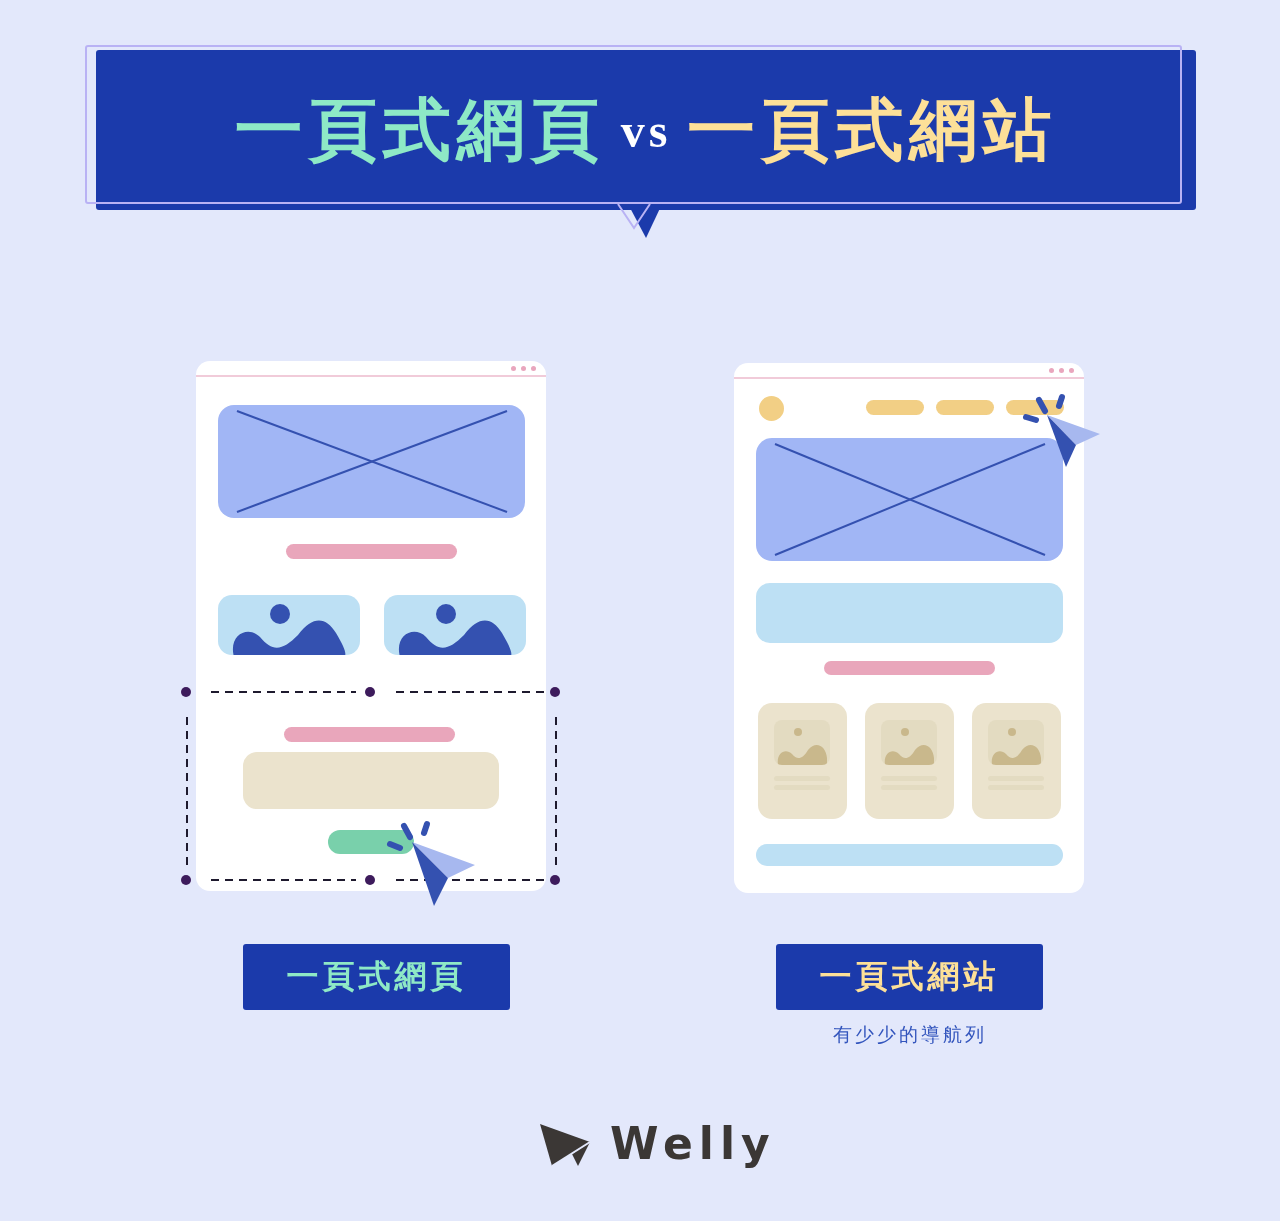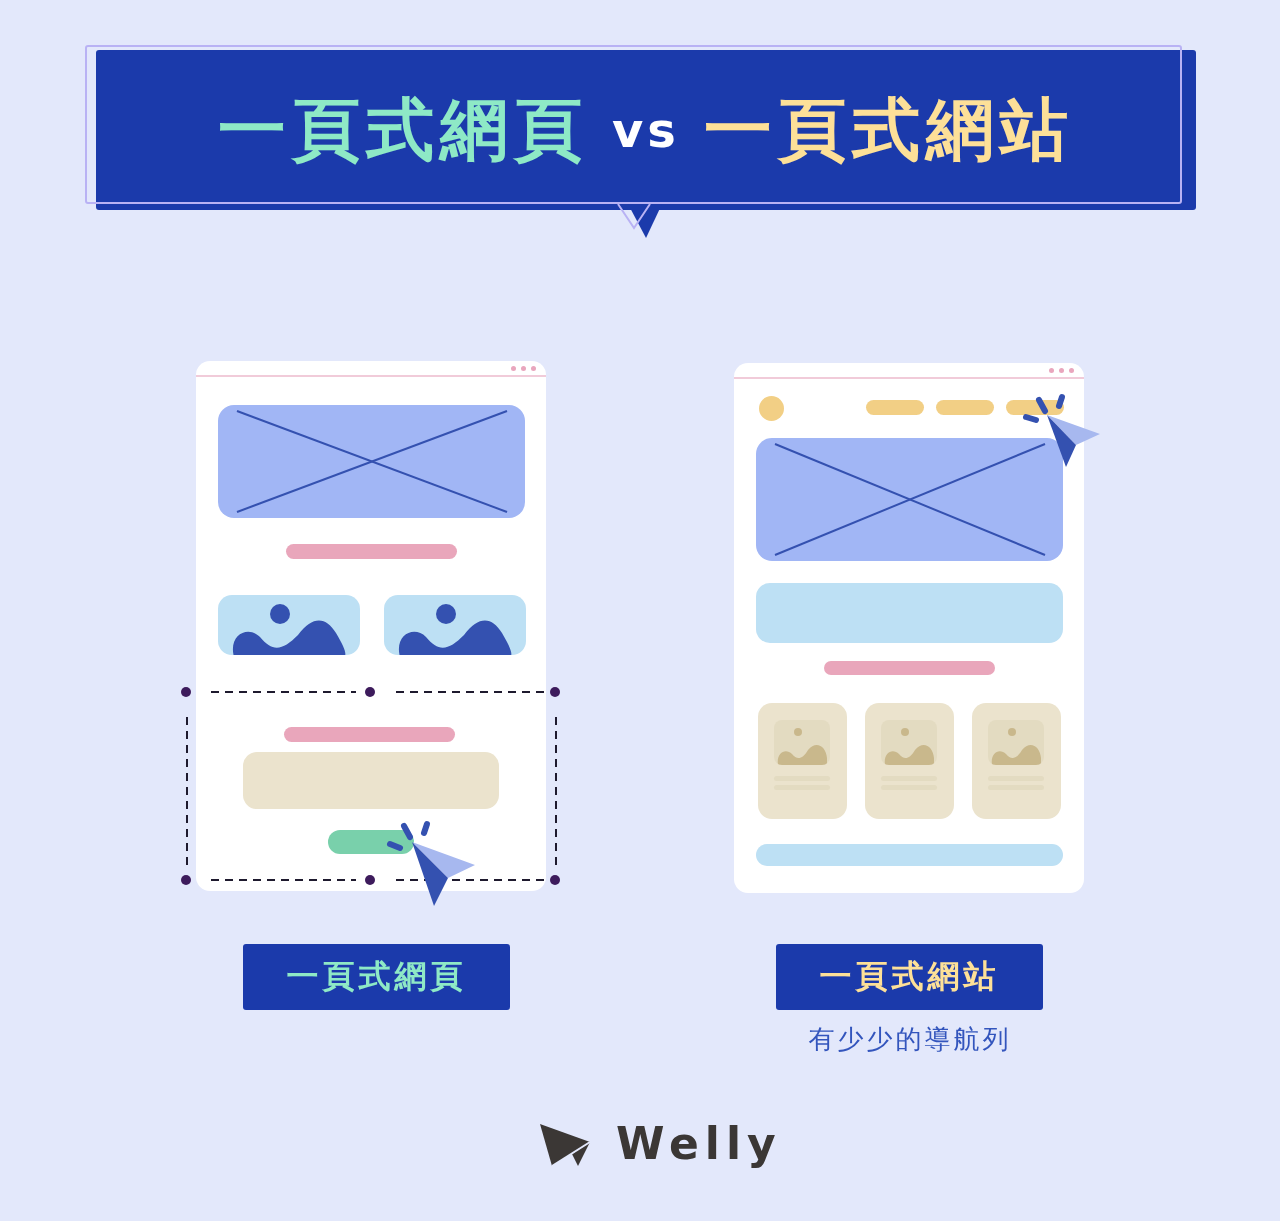--- a/index.html
+++ b/index.html
@@ -11,21 +11,21 @@
   .abs { position:absolute; }
   
   .banner-shadow { left:96px; top:50px; width:1100px; height:160px; background:#1b3aab; border-radius:3px; }
   .banner-outline { left:85px; top:45px; width:1097px; height:159px; border:2px solid #b9b2f4; border-radius:3px; box-sizing:border-box; }
   .banner-title {
     left:96px; top:80px; width:1100px; height:100px;
     display:flex; align-items:center; justify-content:center; gap:0;
     font-size:68px; font-weight:bold; letter-spacing:6px;
   }
   .t-green { color:#8ee9c6;text-align:center; }
-  .t-white { color:#ffffff; font-size:48px; margin:0 24px; letter-spacing:4px; }
+  .t-white { color:#ffffff; font-size:48px; margin:0 16px; letter-spacing:4px;font-family:Liberation Serif, serif; }
   .t-yellow { color:#fde098; }
 
   
   .card { background:#fff; border-radius:14px; }
   .card-bar { position:absolute; left:0; right:0; height:2px; background:#f1cbd9; }
   .dots { position:absolute; display:flex; gap:5px; }
   .dot { width:5px; height:5px; border-radius:50%; background:#e9a6bd; }
 
   .hero { background:#a1b6f5; border-radius:16px; overflow:hidden; }
   .pill-pink { background:#e9a6bb; border-radius:8px; }
@@ -37,21 +37,21 @@
   .product { background:#ebe3cd; border-radius:14px; }
   .product-img { position:absolute; left:16px; top:17px; width:56px; height:45px; background:#e3dbc1; border-radius:8px; overflow:hidden; }
   .product-line { position:absolute; left:16px; width:56px; height:5px; background:#e3dbc1; border-radius:3px; }
 
   
   .label-box {
     background:#1b3aab; border-radius:3px;
     display:flex; align-items:center; justify-content:center;
     font-size:32px; font-weight:bold; letter-spacing:4px;
   }
-  .sub { color:#3355bd; font-size:26px; letter-spacing:3px; text-align:center; }
+  .sub { color:#3355bd; font-size:19px; letter-spacing:3px; text-align:center; }
 
   .logo-text { font-size:44px; font-weight:bold; color:#3b3735; letter-spacing:6px; }
 </style>
 </head>
 <body>
 
 <div class="abs banner-shadow"></div>
 <svg class="abs" style="left:600px;top:200px;" width="80" height="45">
   <polygon points="28,4 62,4 46,38" fill="#1b3aab"></polygon>
   <polyline points="18,4 34,28 50,4" fill="none" stroke="#b9b2f4" stroke-width="2"></polyline>
@@ -187,20 +187,20 @@
 </svg>
 
 <div class="abs label-box" style="left:243px;top:944px;width:267px;height:66px;">
   <span class="t-green">一頁式網頁</span>
 </div>
 <div class="abs label-box" style="left:776px;top:944px;width:267px;height:66px;">
   <span class="t-yellow">一頁式網站</span>
 </div>
 <div class="abs sub" style="left:740px;top:1022px;width:340px;">有少少的導航列</div>
 
-<div class="abs" style="left:540px;top:1118px;display:flex;align-items:center;gap:24px;">
+<div class="abs" style="left:540px;top:1118px;display:flex;align-items:center;gap:18px;">
   <svg width="52" height="48">
     <polygon points="0,4 50,22 12,46" fill="#3b3735"></polygon>
     <polygon points="32,34 50,22 38,46" fill="#3b3735"></polygon>
     <line x1="12" y1="46" x2="50" y2="22" stroke="#e3e8fb" stroke-width="2"></line>
   </svg>
   <span class="logo-text">Welly</span>
 </div>
 
 </body></html>

